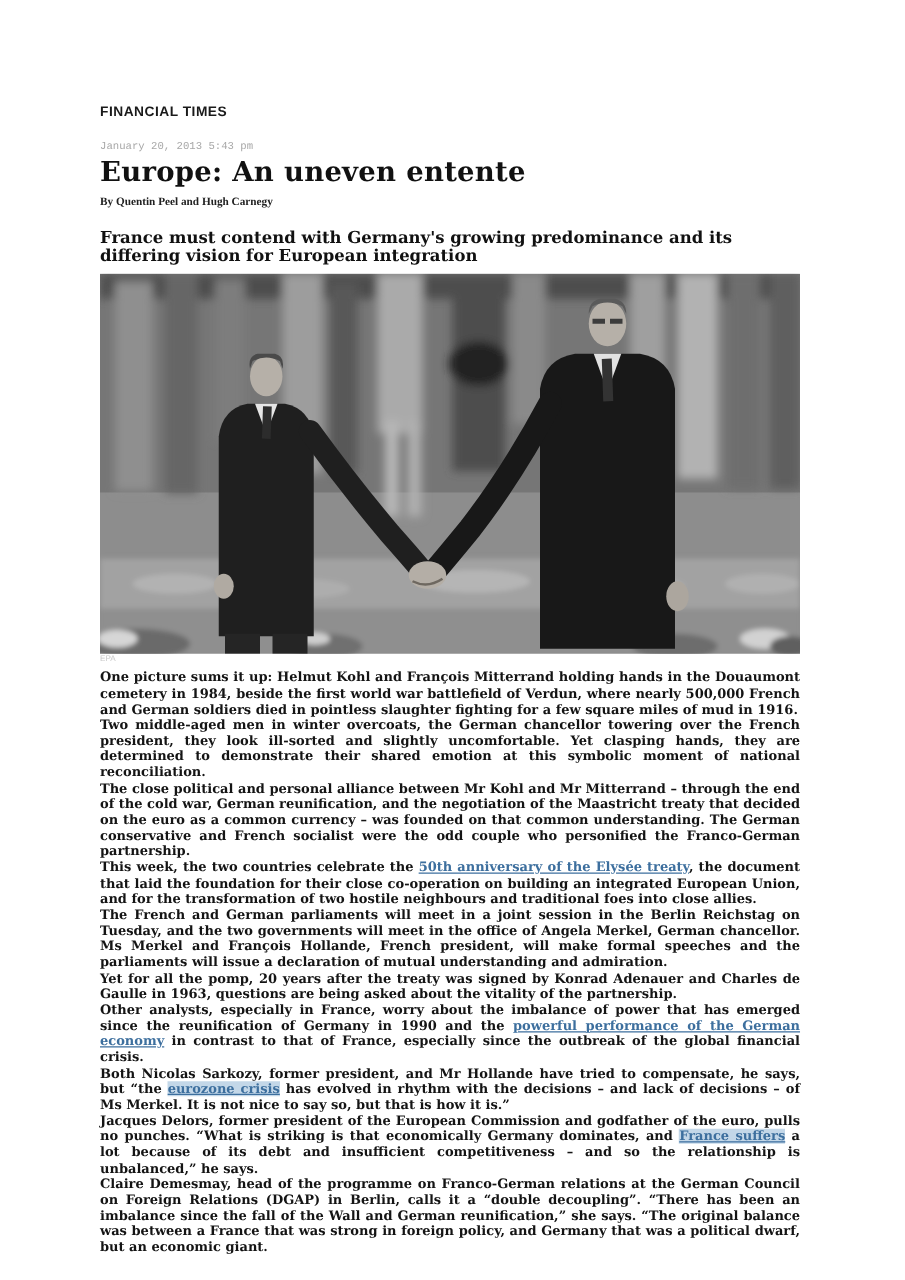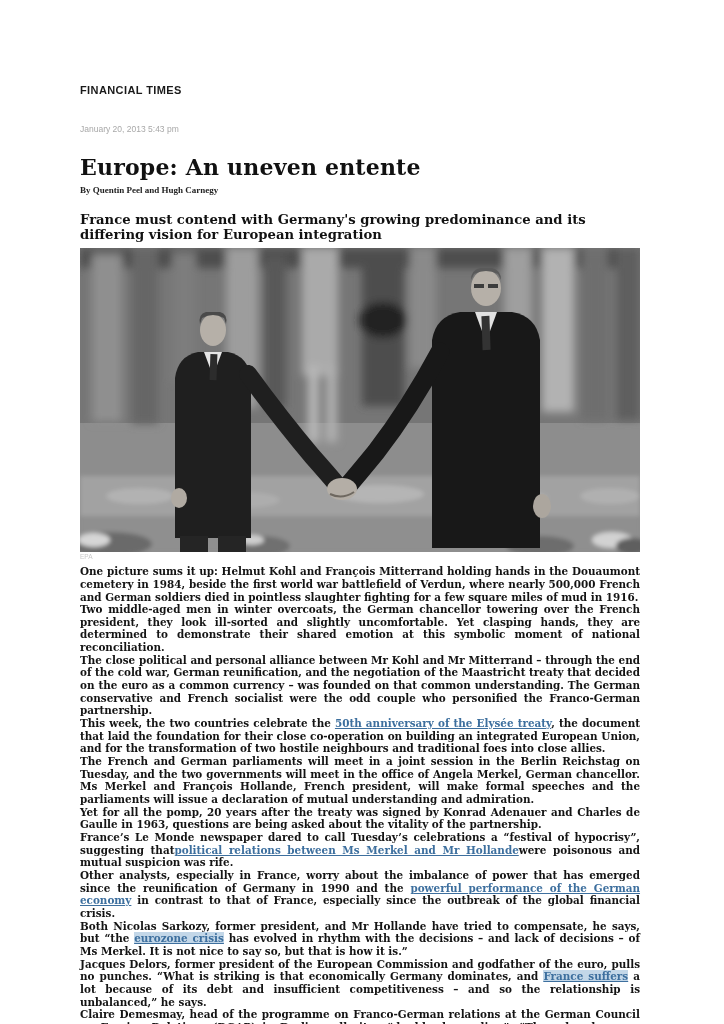--- a/index.html
+++ b/index.html
@@ -8,25 +8,25 @@
     position:relative; width:672px; height:1024px; background:#ffffff;
     overflow:hidden; font-family:"DejaVu Serif", serif; color:#161616;
   }
   .content { position:absolute; left:80px; top:84px; width:560px; }
 
   .masthead {
     font-family:"Liberation Sans", sans-serif; font-weight:bold;
     font-size:11px; letter-spacing:0.4px; color:#1a1a1a;
   }
   .dateline {
-    margin-top:28px; font-family:Liberation Sans, sans-serif;
+    margin-top:16px; font-family:Liberation Mono, monospace;
     font-size:8.5px; color:#a8a8a8;
   }
   .headline {
-    margin-top:20px; font-family:"DejaVu Serif", serif;
+    margin-top:3px; font-family:"DejaVu Serif", serif;
     font-size:22px; font-weight:bold; color:#111; letter-spacing:0.2px;
   }
   .byline {
     margin-top:5px; font-family:Liberation Serif, serif;
     font-size:9px; font-weight:bold; color:#222;
   }
   .standfirst {
     margin-top:18px; font-size:13.2px; font-weight:bold;
     line-height:14.6px; color:#111;
   }
@@ -146,21 +146,20 @@
       <div class="credit">EPA</div>
     </figure>
 
     <div class="article">
         <p><span>One picture sums it up: Helmut Kohl and François Mitterrand holding hands in the Douaumont cemetery in 1984, beside the first world war battlefield of Verdun, where nearly 500,000 French and German soldiers died in pointless slaughter fighting for a few square miles of mud in 1916.</span></p>
         <p><span>Two middle-aged men in winter overcoats, the German chancellor towering over the French president, they look ill-sorted and slightly uncomfortable. Yet clasping hands, they are determined to demonstrate their shared emotion at this symbolic moment of national reconciliation.</span></p>
         <p><span>The close political and personal alliance between Mr Kohl and Mr Mitterrand – through the end of the cold war, German reunification, and the negotiation of the Maastricht treaty that decided on the euro as a common currency – was founded on that common understanding. The German conservative and French socialist were the odd couple who personified the Franco-German partnership.</span></p>
         <p><span>This week, the two countries celebrate the </span><a href="#">50th anniversary of the Elysée treaty</a><span>, the document that laid the foundation for their close co-operation on building an integrated European Union, and for the transformation of two hostile neighbours and traditional foes into close allies.</span></p>
         <p><span>The French and German parliaments will meet in a joint session in the Berlin Reichstag on Tuesday, and the two governments will meet in the office of Angela Merkel, German chancellor. Ms Merkel and François Hollande, French president, will make formal speeches and the parliaments will issue a declaration of mutual understanding and admiration.</span></p>
         <p><span>Yet for all the pomp, 20 years after the treaty was signed by Konrad Adenauer and Charles de Gaulle in 1963, questions are being asked about the vitality of the partnership.</span></p>
-        <p><span>France’s Le Monde newspaper dared to call Tuesday’s celebrations a “festival of hypocrisy”, suggesting that</span><a href="#">political relations between Ms Merkel and Mr Hollande</a><span>were poisonous and mutual suspicion was rife.</span></p>
         <p><span>Other analysts, especially in France, worry about the imbalance of power that has emerged since the reunification of Germany in 1990 and the </span><a href="#">powerful performance of the German economy</a><span> in contrast to that of France, especially since the outbreak of the global financial crisis.</span></p>
         <p><span>Both Nicolas Sarkozy, former president, and Mr Hollande have tried to compensate, he says, but “the </span><a href="#" class="hl">eurozone crisis</a><span> has evolved in rhythm with the decisions – and lack of decisions – of Ms Merkel. It is not nice to say so, but that is how it is.”</span></p>
         <p><span>Jacques Delors, former president of the European Commission and godfather of the euro, pulls no punches. “What is striking is that economically Germany dominates, and </span><a href="#" class="hl">France suffers</a><span> a lot because of its debt and insufficient competitiveness – and so the relationship is unbalanced,” he says.</span></p>
         <p><span>Claire Demesmay, head of the programme on Franco-German relations at the German Council on Foreign Relations (DGAP) in Berlin, calls it a “double decoupling”. “There has been an imbalance since the fall of the Wall and German reunification,” she says. “The original balance was between a France that was strong in foreign policy, and Germany that was a political dwarf, but an economic giant.</span></p>
       </div>
 
   </div>
 </div>
 
 </body></html>

